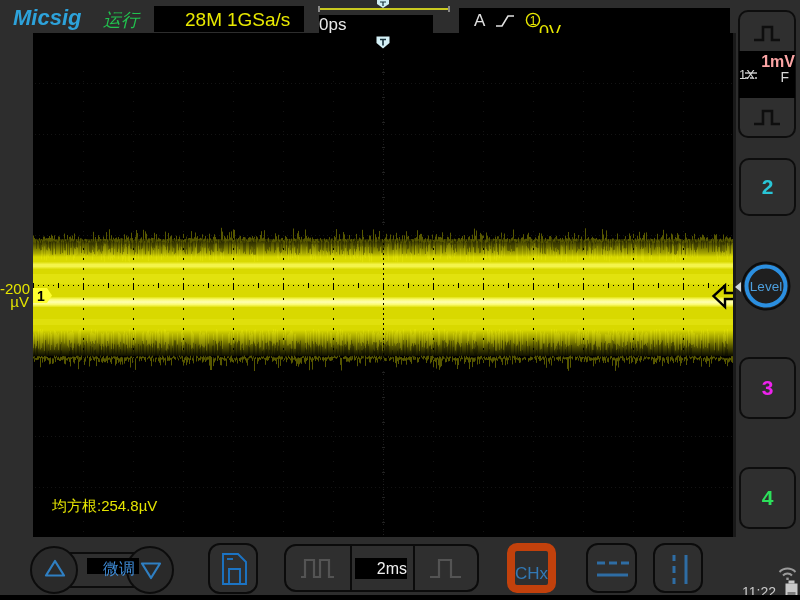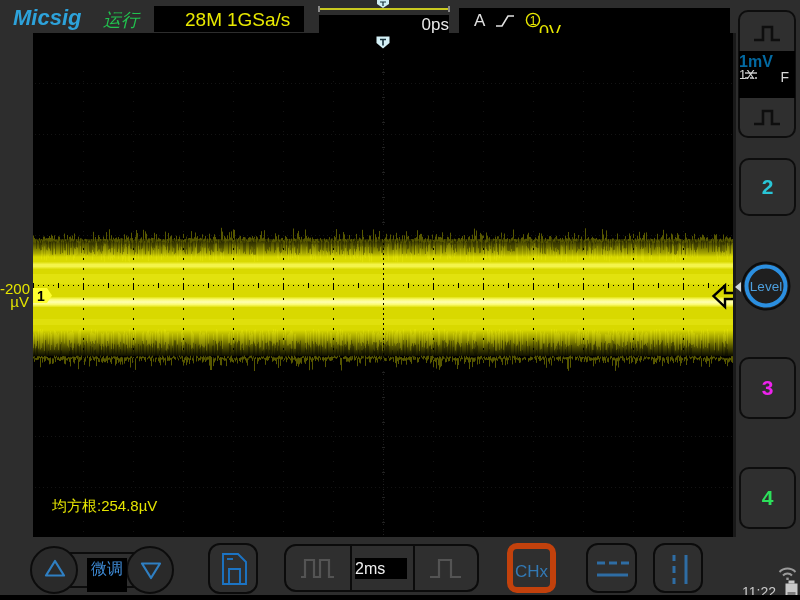--- a/index.html
+++ b/index.html
@@ -4,48 +4,48 @@
 <style>
 html,body{margin:0;padding:0;}
 body{width:800px;height:600px;background:#2d2d2d;font-family:"Liberation Sans",sans-serif;position:relative;overflow:hidden;}
 .abs{position:absolute;}
 #screen{left:33px;top:33px;width:700px;height:504px;background:#000;}
 #logo{left:13px;top:5px;font-size:22px;font-weight:bold;font-style:italic;color:#2da2da;letter-spacing:0px;}
 #run{left:103px;top:8px;font-size:18px;color:#21c24e;font-style:italic;}
 #box1{left:154px;top:6px;width:150px;height:26px;background:#000;color:#e8e800;font-size:19px;}
 #box1 span.a{position:absolute;left:23px;top:3px;margin-left:8px;}
 #box1 span.b{position:absolute;left:73px;top:3px;text-align:right;}
-#zeroPs{left:319px;top:15px;width:130px;height:18px;background:#000;color:#e8e8e8;font-size:17px;text-align:right;line-height:19px;}
+#zeroPs{left:319px;top:15px;width:114px;height:18px;background:#000;color:#e8e8e8;font-size:17px;text-align:left;line-height:19px;}
 #recbar{left:320px;top:8px;width:128px;height:2px;background:#c9c920;}
 #recl{left:318px;top:6px;width:2px;height:6px;background:#8a8a8a;}
 #recr{left:448px;top:6px;width:2px;height:6px;background:#8a8a8a;}
 #trigbox{left:459px;top:8px;width:271px;height:25px;background:#000;}
 #trigbox .A{position:absolute;left:15px;top:3px;color:#e0e0e0;font-size:17px;}
 #trigbox .ov{position:absolute;left:80px;top:14px;color:#e8e800;font-size:18px;}
 
 .btn{position:absolute;left:739px;width:57px;border-radius:10px;background:#2f2f2f;border:2px solid #0d0d0d;box-sizing:border-box;text-align:center;font-weight:bold;font-size:21px;}
 #btn2{top:158px;height:58px;line-height:54px;color:#29c5d6;}
 #btn3{top:357px;height:62px;line-height:58px;color:#ee22ee;}
 #btn4{top:467px;height:62px;line-height:58px;color:#2ce05b;}
 #topbtn{left:738px;top:10px;width:58px;height:128px;border-radius:10px;background:#2f2f2f;border:2px solid #0d0d0d;box-sizing:border-box;}
 #vbox{left:739px;top:51px;width:56px;height:47px;background:#000;}
-#vbox .mv{position:absolute;left:0;right:0;top:2px;text-align:left;color:#0369a1;font-weight:bold;font-size:16px;}
+#vbox .mv{position:absolute;left:0;right:0;top:2px;text-align:right;color:#fca5a5;font-weight:bold;font-size:16px;}
 #vbox .f{position:absolute;right:6px;top:18px;color:#d8d8d8;font-size:14px;}
 #vbox .x1{position:absolute;left:0;right:0;top:16px;color:#d8d8d8;font-size:13px;}
 
 #botstrip{left:0;top:595px;width:800px;height:5px;background:#000;}
 .circ{position:absolute;width:48px;height:48px;border-radius:50%;background:#2a2a2a;border:2px solid #0c0c0c;box-sizing:border-box;}
 #pillbar{left:54px;top:552px;width:96px;height:36px;background:#2f2f2f;border-top:2px solid #0c0c0c;border-bottom:2px solid #0c0c0c;box-sizing:border-box;}
-#wt{left:87px;top:558px;width:40px;height:34px;background:#000;color:#3f8dd9;font-size:16px;text-align:center;line-height:22px;}
+#wt{left:87px;top:558px;width:40px;height:16px;background:#000;color:#3f8dd9;font-size:16px;text-align:center;line-height:22px;padding-left:12px;}
 #savebtn{left:208px;top:543px;width:50px;height:51px;border-radius:12px;background:#2f2f2f;border:2px solid #0b0b0b;box-sizing:border-box;}
 #tgroup{left:284px;top:544px;width:195px;height:48px;border-radius:12px;background:#2f2f2f;border:2px solid #0b0b0b;box-sizing:border-box;}
 #tdiv1{left:350px;top:546px;width:2px;height:44px;background:#0b0b0b;}
 #tdiv2{left:413px;top:546px;width:2px;height:44px;background:#0b0b0b;}
-#tms{left:355px;top:558px;width:52px;height:21px;background:#000;color:#f0f0f0;font-size:16px;text-align:left;line-height:21px;}
-#chx{left:507px;top:543px;width:49px;height:50px;border-radius:10px;background:#2f2f2f;border:6px solid #c2410c;box-sizing:border-box;color:#3279b5;font-size:17px;text-align:center;line-height:46px;}
+#tms{left:355px;top:558px;width:52px;height:21px;background:#000;color:#f0f0f0;font-size:16px;text-align:right;line-height:21px;}
+#chx{left:507px;top:543px;width:49px;height:50px;border-radius:10px;background:#2f2f2f;border:8px solid #c2410c;box-sizing:border-box;color:#3279b5;font-size:17px;text-align:center;line-height:46px;}
 #cur1{left:586px;top:543px;width:51px;height:50px;border-radius:12px;background:#2f2f2f;border:2px solid #0b0b0b;box-sizing:border-box;}
 #cur2{left:653px;top:543px;width:50px;height:50px;border-radius:12px;background:#2f2f2f;border:2px solid #0b0b0b;box-sizing:border-box;}
 #clock{left:742px;top:584px;width:42px;text-align:left;color:#c9c9c9;font-size:14px;}
 #neg200{left:0px;top:282px;width:29px;text-align:right;color:#e4e400;font-size:15px;line-height:13px;}
 </style>
 </head>
 <body>
 <div class="abs" id="logo">Micsig</div>
 <div class="abs" id="run">运行</div>
 <div class="abs" id="box1">

